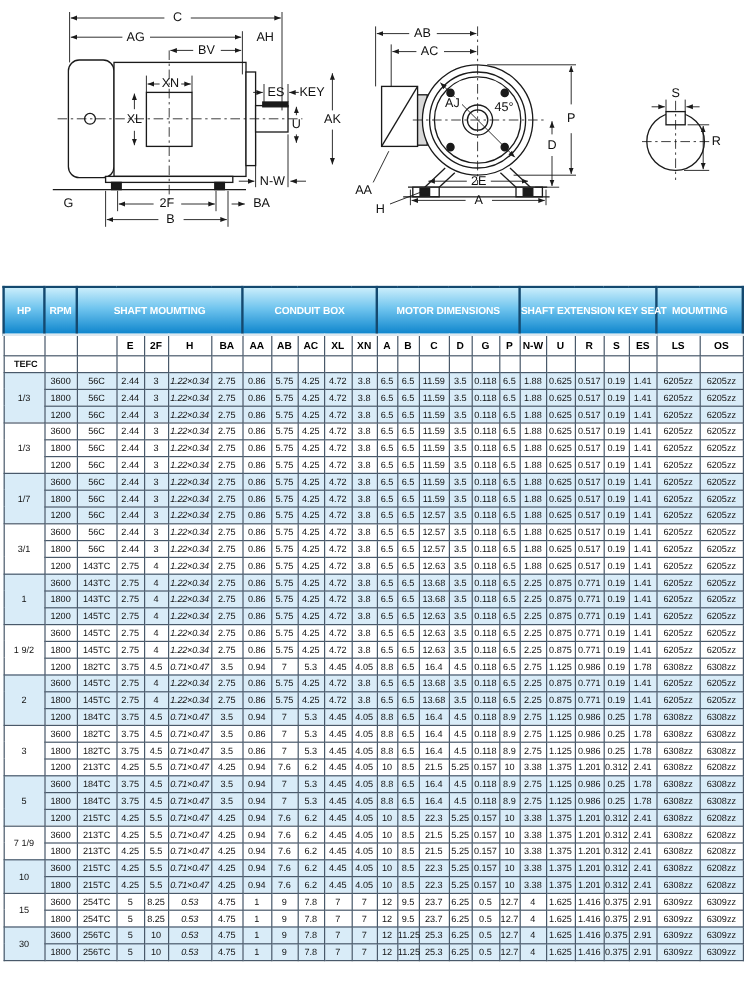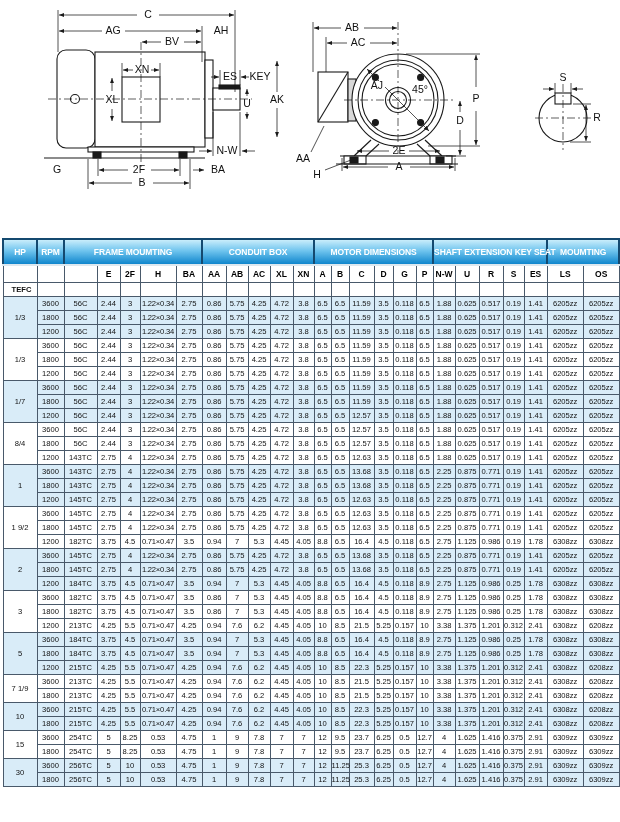--- a/index.html
+++ b/index.html
@@ -18,29 +18,29 @@
   }
   .draw rect, .draw circle, .draw line, .draw path { stroke: #1a1a1a; stroke-width: 1.1; }
   .dims line { stroke: #1a1a1a; stroke-width: 0.75; fill: none; }
   .cl { stroke-dasharray: 8 3 2 3; stroke-width: 0.7 !important; }
 
   table.spec { border-collapse: collapse; table-layout: fixed; width: 616px; margin-left: 2px; }
   .spec th, .spec td { padding: 0; text-align: center; white-space: nowrap; overflow: visible; }
   .ghead th {
     background: linear-gradient(to bottom, #c9edfb 0%, #6fc4ee 45%, #0f86cd 100%);
     color: #fff; font-size: 8.5px; font-weight: bold; letter-spacing: -0.1px;
-    height: 26px; border: 2px solid #14496f; border-bottom: 2px solid #dde8ef;
+    height: 40px; border: 2px solid #14496f; border-bottom: 2px solid #dde8ef;
   }
   .subhead th { background: #fff; color: #000; font-size: 8.5px; font-weight: bold; height: 17px; border: 1px solid #49596a; }
   .spec tbody td { font-size: 7.6px; color: #111; height: 14px; border: 1px solid #49596a; background: #fff; }
   .tefc-row td { height: 12px; }
   .tefc-cell { font-weight: bold; font-size: 8px; text-align: right; padding-left: 3px !important; }
   .hp-cell { font-size: 8px; }
   tr.shaded td { background: #d9ecf8; }
-  .col-h { font-size: 7px; letter-spacing: -0.2px; }
+  .col-h { font-size: 7px; letter-spacing: -0.2px; font-style: italic; }
 </style>
 </head>
 <body>
 
 <div class="diagram-area">
 <svg viewBox="0 0 620 238" width="620" height="238">
   <defs>
     <marker id="mA" viewBox="0 0 10 10" refX="9" refY="5" markerWidth="8" markerHeight="8" orient="auto-start-reverse">
       <path d="M0,1.5 L9,5 L0,8.5 z" fill="#1a1a1a"></path>
     </marker>
@@ -228,21 +228,21 @@
       <col style="width:24px">
       <col style="width:21px">
       <col style="width:23px">
     <col style="width:36px">
       <col style="width:36px">
   </colgroup>
   <thead>
     <tr class="ghead">
       <th>HP</th>
       <th>RPM</th>
-      <th colspan="5">FRAME MOUMTING</th>
+      <th colspan="5">SHAFT MOUMTING</th>
       <th colspan="5">CONDUIT BOX</th>
       <th colspan="6">MOTOR DIMENSIONS</th>
       <th colspan="5">SHAFT EXTENSION KEY SEAT</th>
       <th colspan="2">MOUMTING</th>
     </tr>
     <tr class="subhead">
       <th></th>
       <th></th>
       <th></th>
       <th>E</th>
@@ -528,21 +528,21 @@
         <td>6.5</td>
         <td>1.88</td>
         <td>0.625</td>
         <td>0.517</td>
         <td>0.19</td>
         <td>1.41</td>
         <td>6205zz</td>
         <td>6205zz</td>
       </tr>
       <tr>
-        <td class="hp-cell" rowspan="3">8/4</td>
+        <td class="hp-cell" rowspan="3">3/1</td>
         <td>3600</td>
         <td>56C</td>
         <td>2.44</td>
         <td>3</td>
         <td class="col-h">1.22×0.34</td>
         <td>2.75</td>
         <td>0.86</td>
         <td>5.75</td>
         <td>4.25</td>
         <td>4.72</td>

